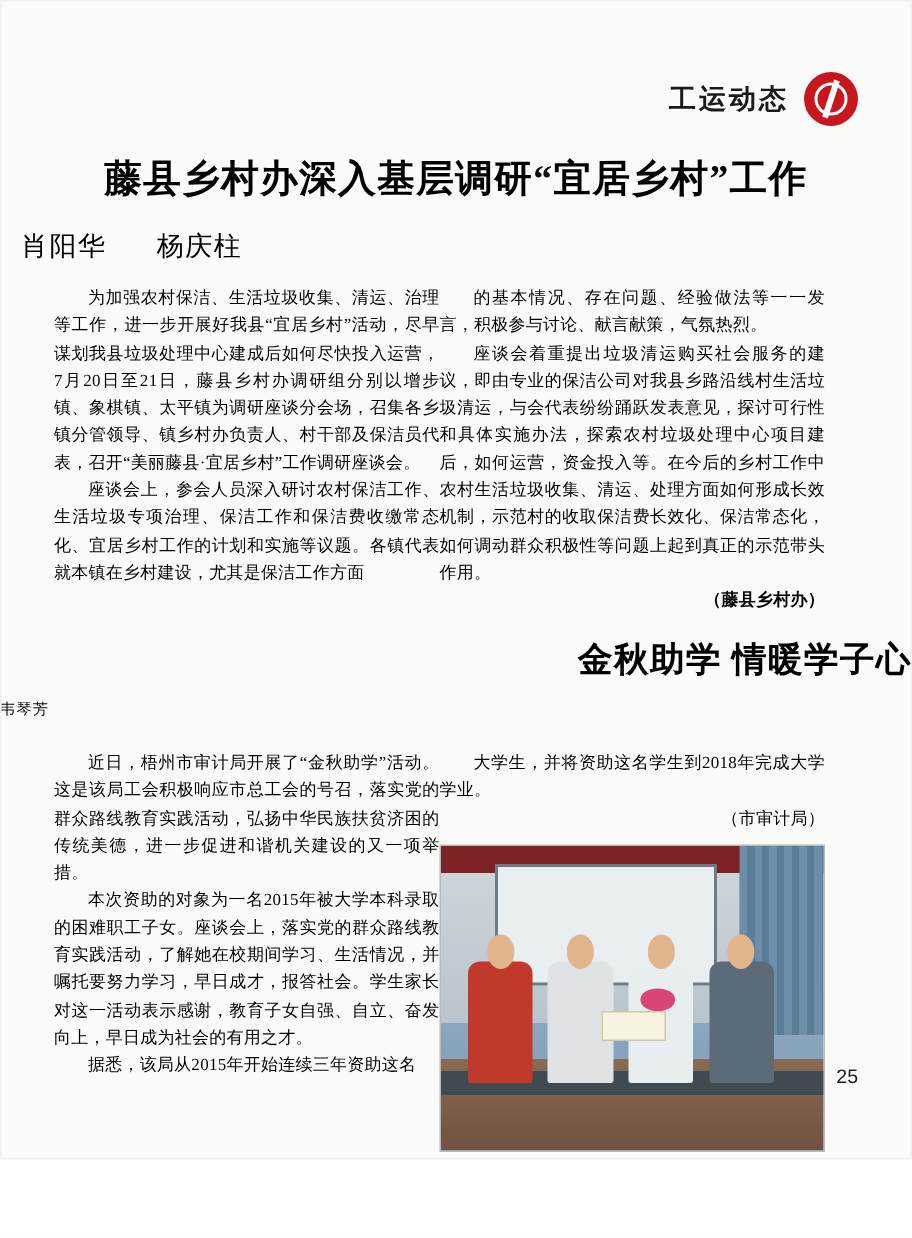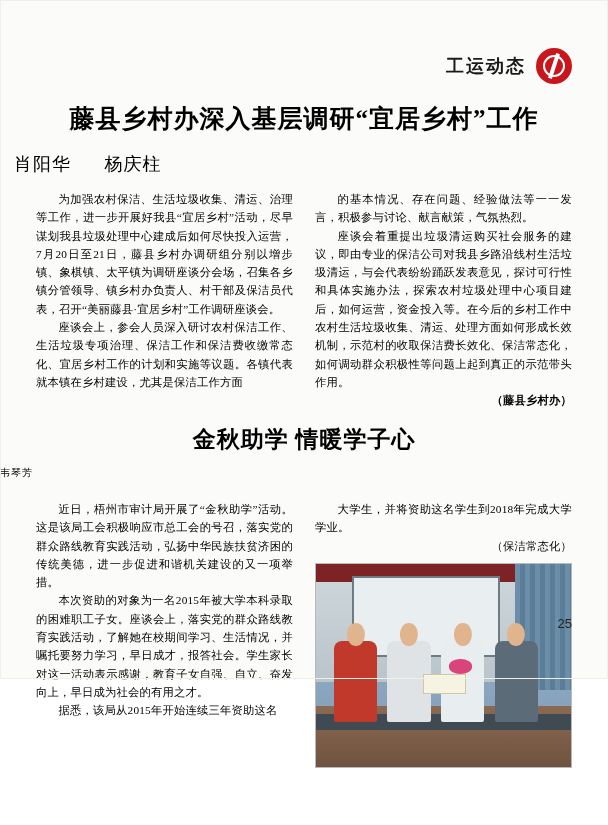--- a/index.html
+++ b/index.html
@@ -12,21 +12,21 @@
     background: #ffffff;
     font-family: "Liberation Serif", "DejaVu Serif", serif;
     color: #000;
     position: relative;
     overflow: hidden;
   }
   .page {
     position: absolute;
     left: 0; top: 0;
     width: 608px;
-    height: 679px;
+    height: 773px;
     background: #fbfbf9;
   }
   
   .page::after {
     content: "";
     position: absolute;
     left: 0; top: 0; right: 0; bottom: 0;
     box-shadow: inset 0 0 0 1px #efefec;
     pointer-events: none;
   }
@@ -98,21 +98,20 @@
     font-size: 18px;
     letter-spacing: 1px;
   }
   .article1-authors span { margin: 0 14px; }
 
   .cols {
     position: absolute;
     left: 36px;
     right: 36px;
     display: flex;
-    gap: 22px;
   }
   .col {
     width: 257px;
     font-size: 11.3px;
     line-height: 18.3px;
     text-align: justify;
     text-justify: inter-ideograph;
     letter-spacing: 0.2px;
   }
   .col p {
@@ -127,21 +126,21 @@
   }
 
   #article1-cols { top: 190px; }
 
   
   .article2-title {
     position: absolute;
     left: 0;
     right: 0;
     top: 424px;
-    text-align: center;
+    text-align: right;
     font-size: 23px;
     font-weight: bold;
     letter-spacing: 1px;
   }
   .article2-author {
     position: absolute;
     left: 0;
     right: 0;
     top: 466px;
     text-align: left;
@@ -288,21 +287,21 @@
   <div class="article2-author">韦琴芳</div>
 
   <div class="cols" id="article2-cols">
     <div class="col">
       <p>近日，梧州市审计局开展了“金秋助学”活动。这是该局工会积极响应市总工会的号召，落实党的群众路线教育实践活动，弘扬中华民族扶贫济困的传统美德，进一步促进和谐机关建设的又一项举措。</p>
       <p>本次资助的对象为一名2015年被大学本科录取的困难职工子女。座谈会上，落实党的群众路线教育实践活动，了解她在校期间学习、生活情况，并嘱托要努力学习，早日成才，报答社会。学生家长对这一活动表示感谢，教育子女自强、自立、奋发向上，早日成为社会的有用之才。</p>
       <p>据悉，该局从2015年开始连续三年资助这名</p>
     </div>
     <div class="col">
       <p>大学生，并将资助这名学生到2018年完成大学学业。</p>
-      <p class="sign2">（保洁常态化）</p>
+      <p class="sign2">（市审计局）</p>
       <div class="photo">
         <div class="ph-wall"></div>
         <div class="ph-banner"></div>
         <div class="ph-screen"></div>
         <div class="ph-curtain"></div>
         <div class="ph-floor"></div>
         <div class="ph-table"></div>
         <div class="person p1"></div>
         <div class="person p2"></div>
         <div class="person p3"></div>

